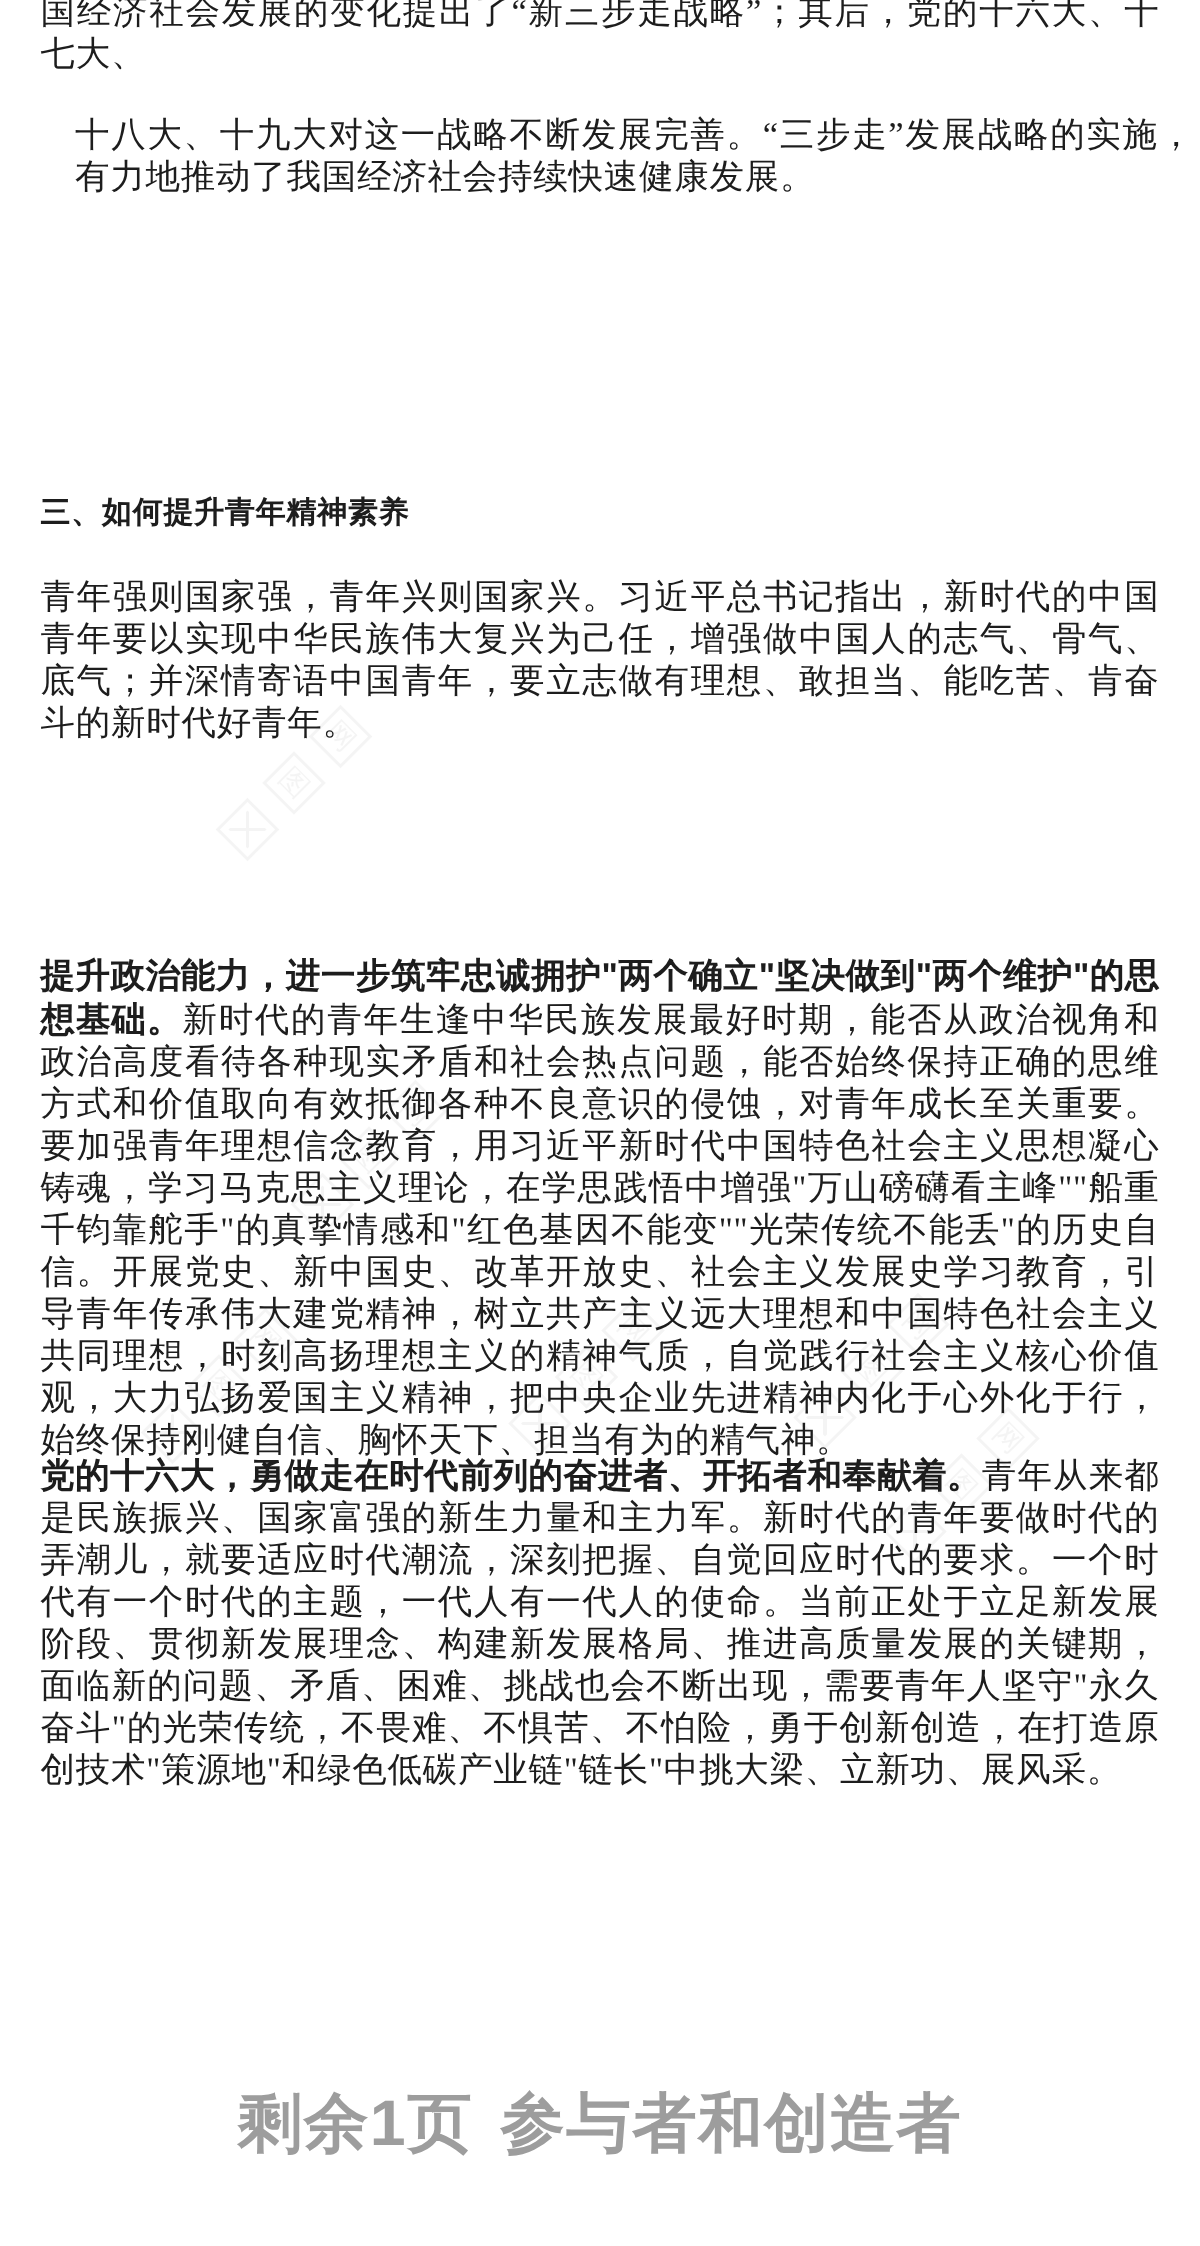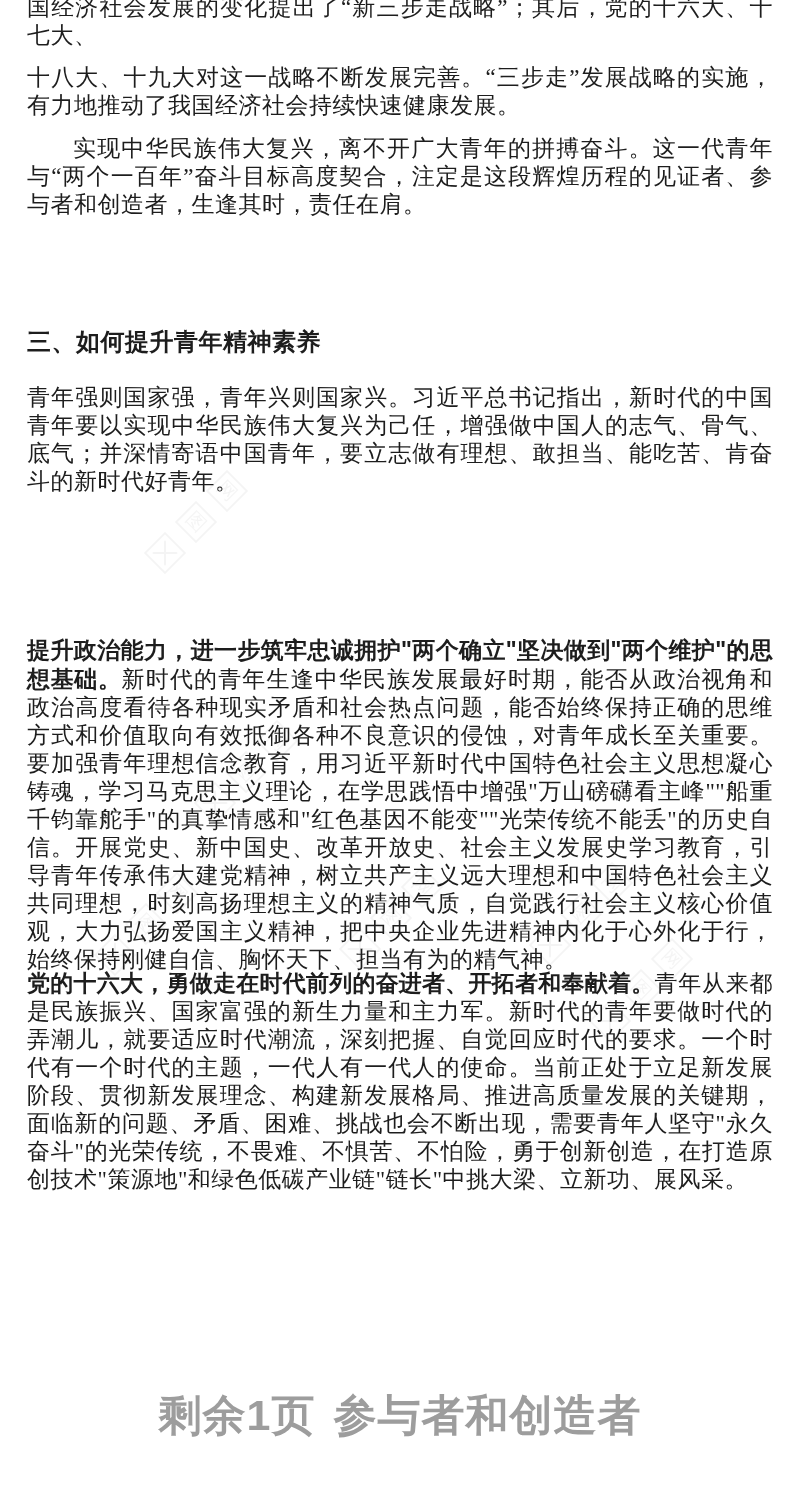--- a/index.html
+++ b/index.html
@@ -19,27 +19,27 @@
     line-height:28px;
     text-align:justify;
     letter-spacing:0.5px;
   }
   .lead{
     font-family:"Liberation Sans","DejaVu Sans",sans-serif;
     font-weight:700;
     letter-spacing:0;
   }
   #clip-line{top:-6px;}
-  #p1{top:64px;}
+  #p1{top:76px;margin-left:23px;}
   #p2{top:135px;text-indent:2em;}
   #heading{
     top:328px;
     font-family:"Liberation Sans","DejaVu Sans",sans-serif;
     font-weight:700;
-    font-size:24px;
+    font-size:20px;
     text-align:left;
   }
   #p3{top:384px;}
   #p4{top:494px;}
   #p5{top:636px;}
   #p6{top:969px;}
   #p7{top:1225px;}
   #footer-banner{
     position:absolute;
     top:1387px;left:0;width:800px;
@@ -119,21 +119,20 @@
   <div class="wm wm6">
     <span class="wm-tile t-logo"></span>
     <span class="wm-tile t-mid">图</span>
     <span class="wm-tile t-top">网</span>
   </div>
 
   <p class="txt" id="clip-line">国经济社会发展的变化提出了“新三步走战略”；其后，党的十六大、十七大、</p>
 
   <p class="txt" id="p1">十八大、十九大对这一战略不断发展完善。“三步走”发展战略的实施，有力地推动了我国经济社会持续快速健康发展。</p>
 
-  <p class="txt" id="p2">实现中华民族伟大复兴，离不开广大青年的拼搏奋斗。这一代青年与“两个一百年”奋斗目标高度契合，注定是这段辉煌历程的见证者、参与者和创造者，生逢其时，责任在肩。</p>
 
   <h2 class="txt" id="heading">三、如何提升青年精神素养</h2>
 
   <p class="txt" id="p3">青年强则国家强，青年兴则国家兴。习近平总书记指出，新时代的中国青年要以实现中华民族伟大复兴为己任，增强做中国人的志气、骨气、底气；并深情寄语中国青年，要立志做有理想、敢担当、能吃苦、肯奋斗的新时代好青年。</p>
 
 
   <p class="txt" id="p5"><b class="lead">提升政治能力，进一步筑牢忠诚拥护"两个确立"坚决做到"两个维护"的思想基础。</b><span>新时代的青年生逢中华民族发展最好时期，能否从政治视角和政治高度看待各种现实矛盾和社会热点问题，能否始终保持正确的思维方式和价值取向有效抵御各种不良意识的侵蚀，对青年成长至关重要。要加强青年理想信念教育，用习近平新时代中国特色社会主义思想凝心铸魂，学习马克思主义理论，在学思践悟中增强"万山磅礴看主峰""船重千钧靠舵手"的真挚情感和"红色基因不能变""光荣传统不能丢"的历史自信。开展党史、新中国史、改革开放史、社会主义发展史学习教育，引导青年传承伟大建党精神，树立共产主义远大理想和中国特色社会主义共同理想，时刻高扬理想主义的精神气质，自觉践行社会主义核心价值观，大力弘扬爱国主义精神，把中央企业先进精神内化于心外化于行，始终保持刚健自信、胸怀天下、担当有为的精气神。</span></p>
 
   <p class="txt" id="p6"><b class="lead">党的十六大，勇做走在时代前列的奋进者、开拓者和奉献着。</b><span>青年从来都是民族振兴、国家富强的新生力量和主力军。新时代的青年要做时代的弄潮儿，就要适应时代潮流，深刻把握、自觉回应时代的要求。一个时代有一个时代的主题，一代人有一代人的使命。当前正处于立足新发展阶段、贯彻新发展理念、构建新发展格局、推进高质量发展的关键期，面临新的问题、矛盾、困难、挑战也会不断出现，需要青年人坚守"永久奋斗"的光荣传统，不畏难、不惧苦、不怕险，勇于创新创造，在打造原创技术"策源地"和绿色低碳产业链"链长"中挑大梁、立新功、展风采。</span></p>
 

